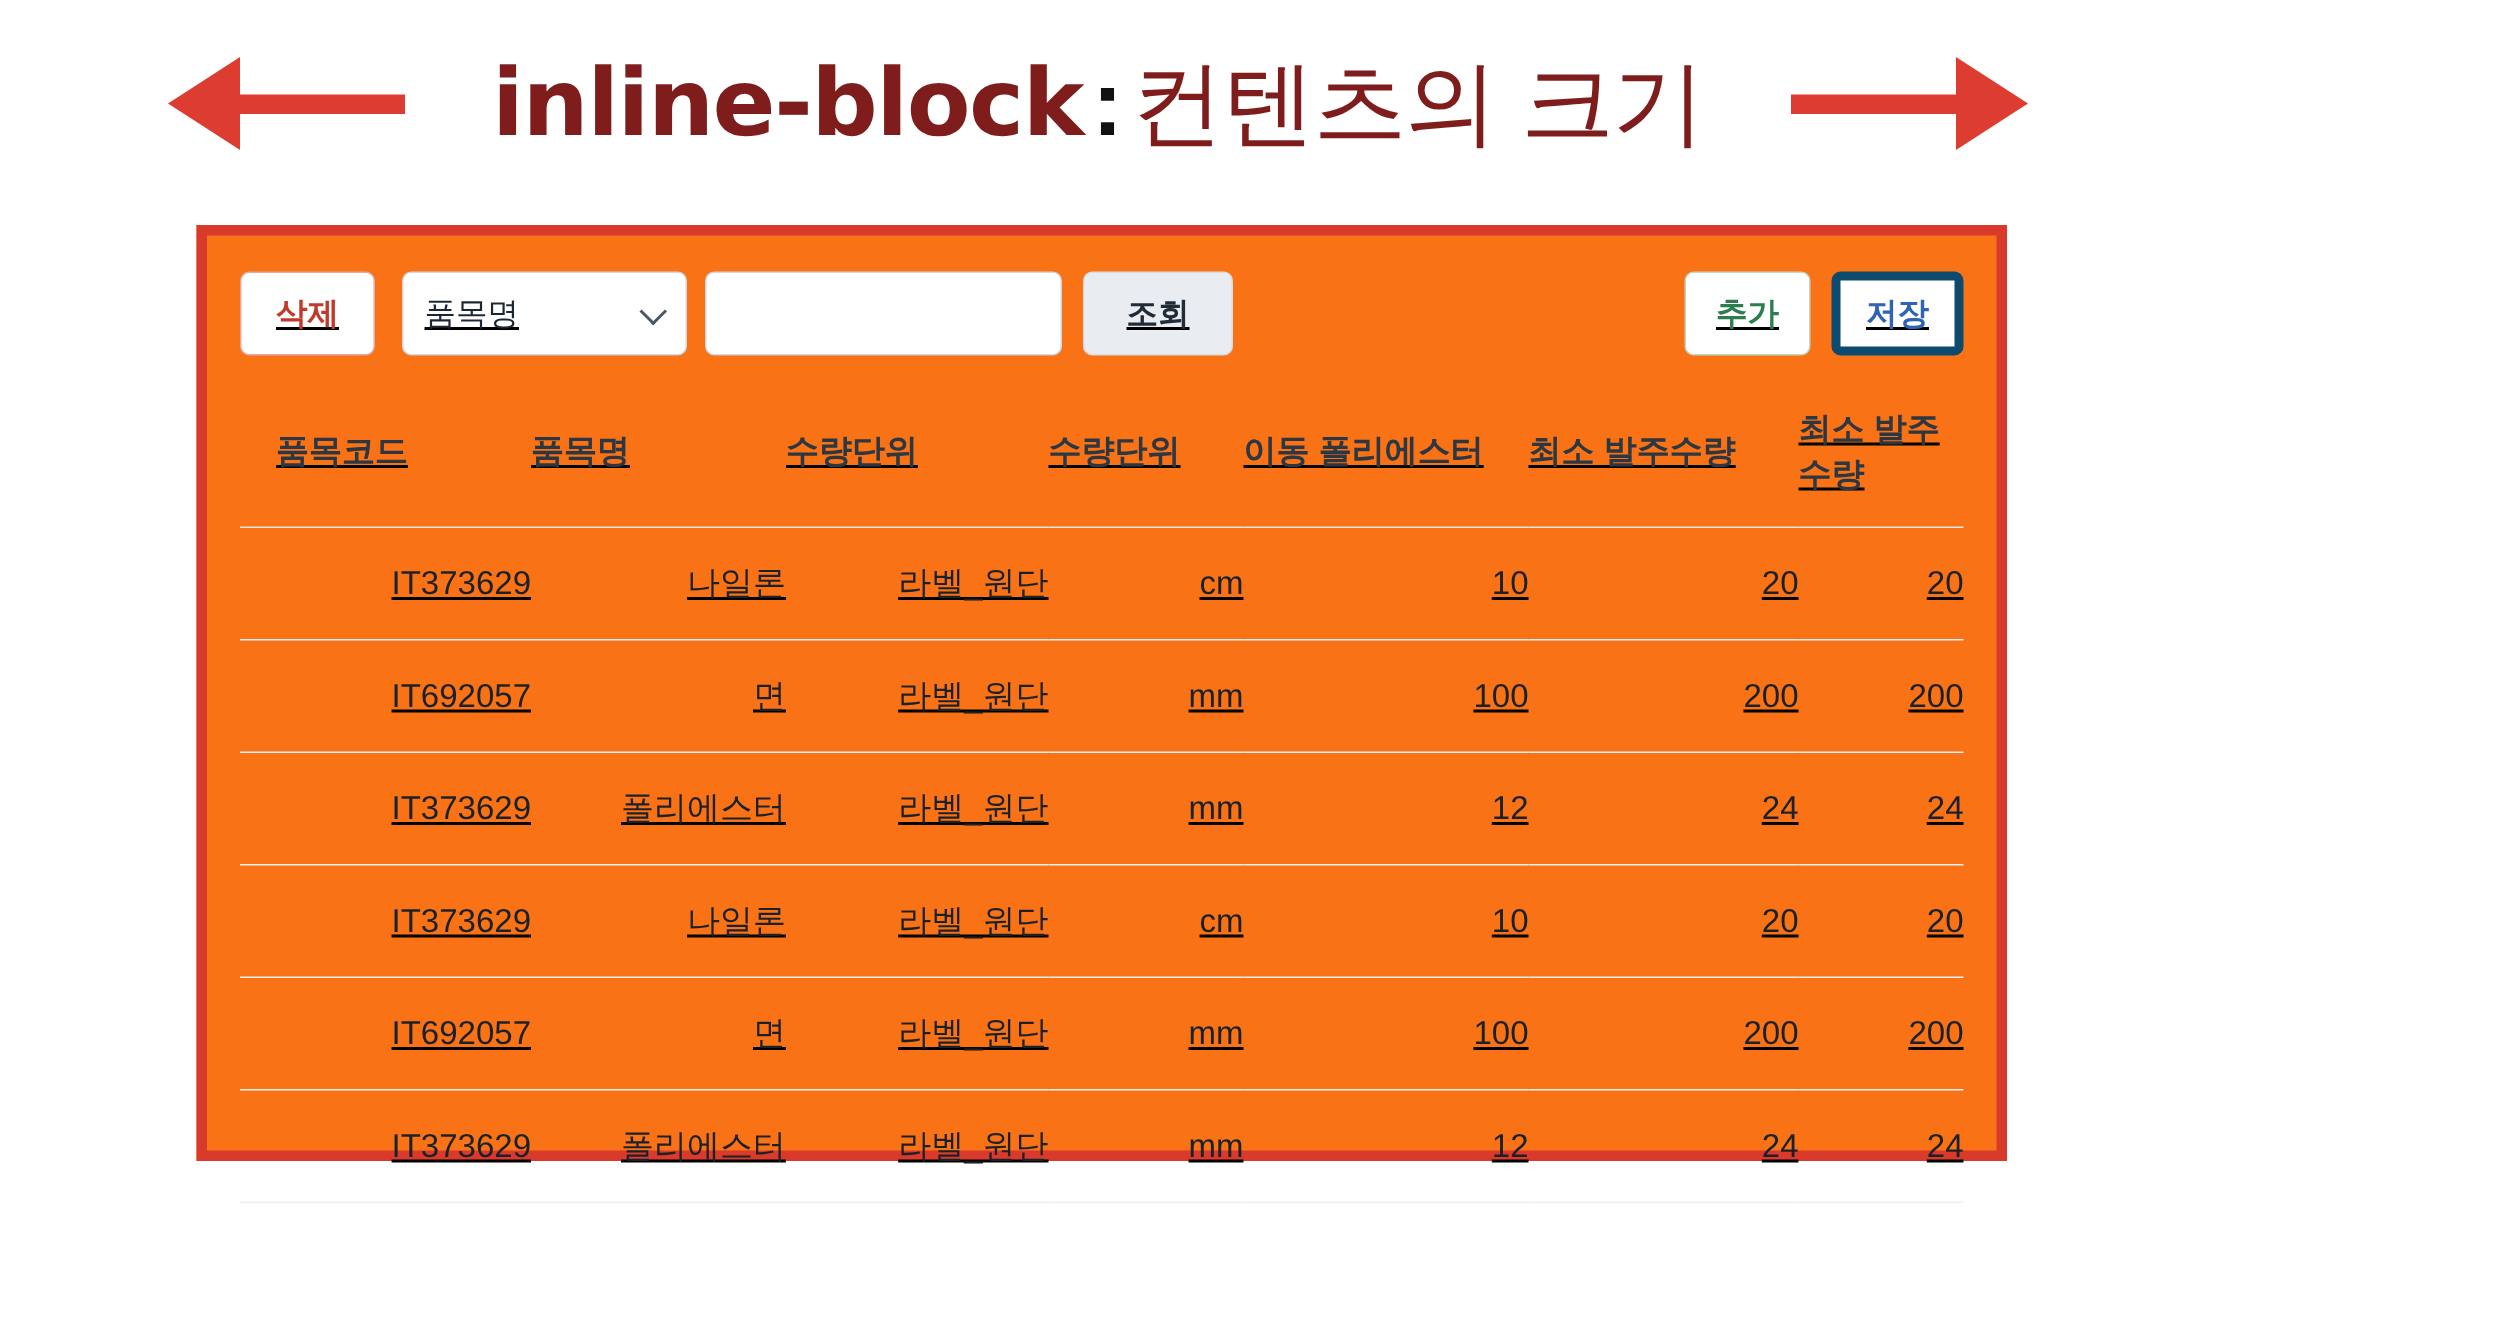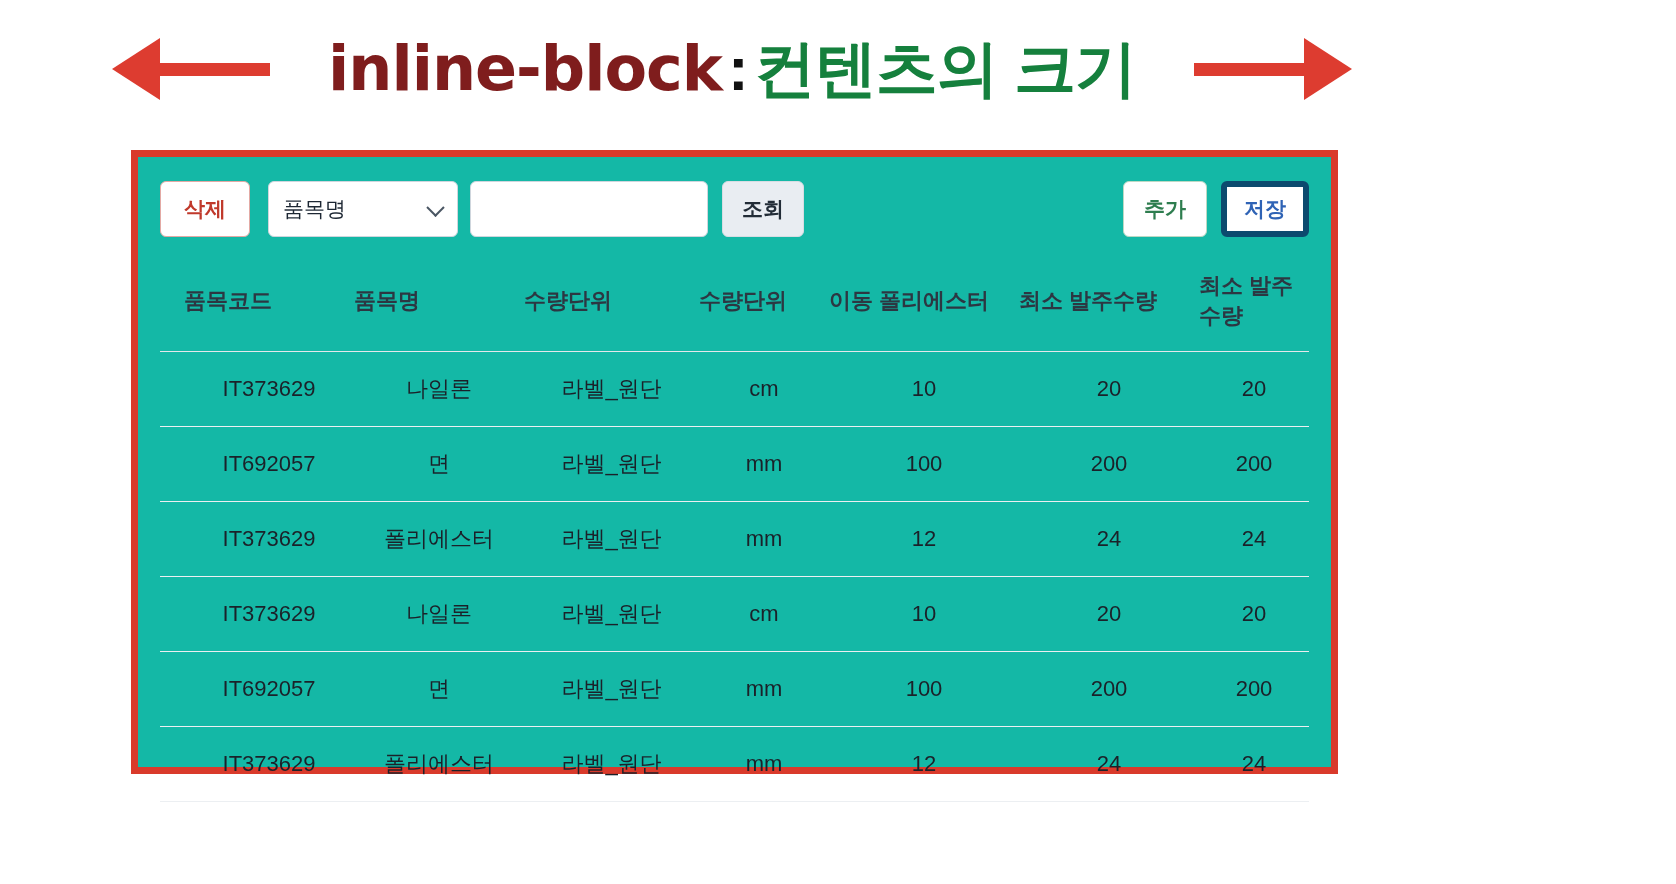--- a/index.html
+++ b/index.html
@@ -68,34 +68,35 @@
     color: #7f1d1d;
     font-family: "DejaVu Sans", sans-serif;
     font-weight: 700;
   }
   .annotation-text .colon {
     color: #111111;
     font-weight: 700;
     padding: 0 6px;
   }
   .annotation-text .ko {
-    color: #15803d;
-    font-weight: 700;
+    color: #7f1d1d;
+    font-weight: 400;
   }
 
   
   .panel {
     position: absolute;
     left: 131px;
     top: 150px;
     width: 1207px;
     height: 624px;
     border: 7px solid #d93a2b;
-    background: #14b8a6;
-    box-sizing: border-box;
+    background: #f97316;
+    box-sizing: border-box;
+    text-decoration: underline;
   }
   .panel-inner {
     padding: 24px 22px 0 22px;
     height: 100%;
     box-sizing: border-box;
   }
 
   
   .toolbar {
     display: flex;
@@ -116,21 +117,21 @@
   }
   .btn-delete {
     border: 1px solid #e3a9a4;
     color: #c0392b;
     width: 90px;
   }
   .btn-search {
     border: 1px solid #d8dde3;
     background: #e9edf2;
     color: #222c37;
-    width: 82px;
+    width: 100px;
     margin-left: 14px;
   }
   .btn-add {
     border: 1px solid #bcd9c4;
     color: #2e7d4f;
     width: 84px;
   }
   .btn-save {
     border: 6px solid #0c4a6e;
     color: #2f63b5;
@@ -192,21 +193,21 @@
   }
   table.grid th {
     text-align: left;
     font-size: 22px;
     font-weight: 700;
     color: #2c3742;
     padding: 10px 0 20px 0;
     border-bottom: 1px solid #e4e8ec;
   }
   table.grid td {
-    text-align: center;
+    text-align: right;
     font-size: 22px;
     color: #1b2129;
     padding: 22px 0;
     border-bottom: 1px solid #eceff2;
     white-space: nowrap;
   }
   table.grid th:nth-child(1), table.grid td:nth-child(1) { padding-left: 24px; width: 170px; }
   table.grid th:nth-child(2), table.grid td:nth-child(2) { width: 170px; }
   table.grid th:nth-child(3), table.grid td:nth-child(3) { width: 175px; }
   table.grid th:nth-child(4), table.grid td:nth-child(4) { width: 130px; margin-left: 40px; }

